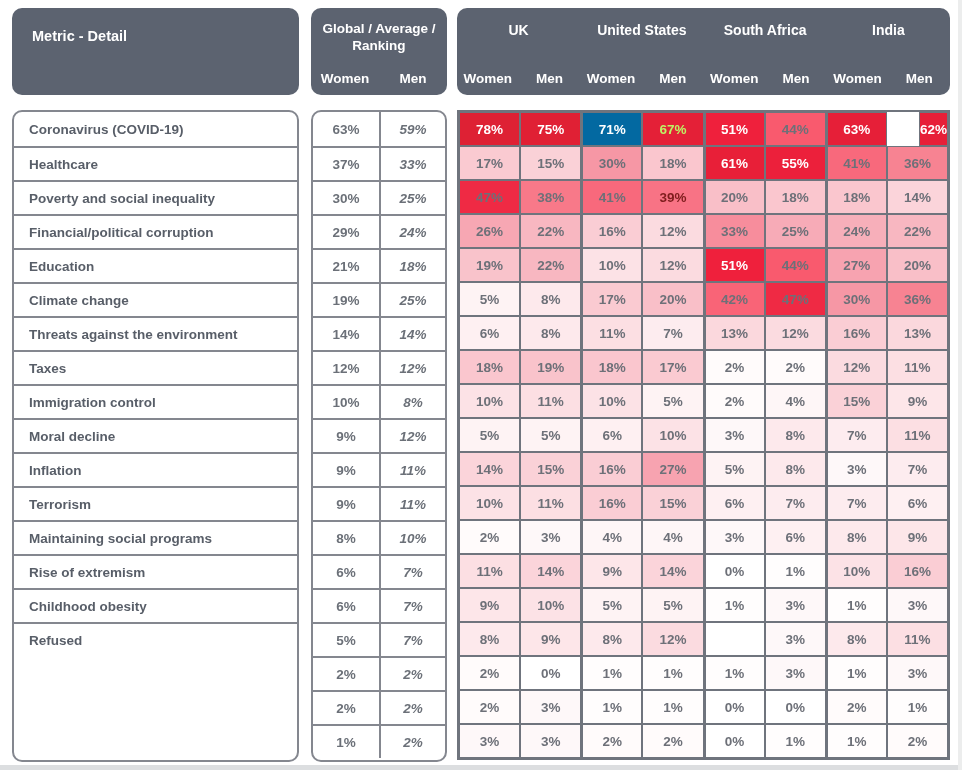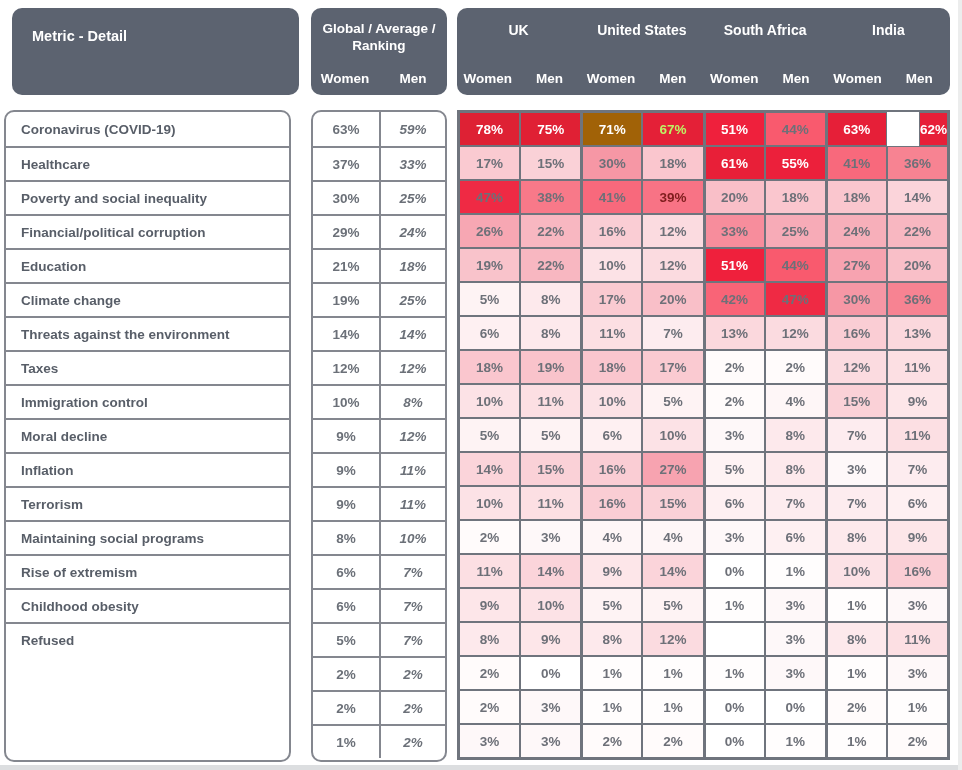--- a/index.html
+++ b/index.html
@@ -20,21 +20,21 @@
   .hdr-right{left:457px;width:493px;display:flex;flex-direction:column;justify-content:space-between;
              padding:14px 0 9px 0;}
   .countries{display:flex;}
   .countries span{flex:1;text-align:center;font-size:14px;}
   .genders8{display:flex;}
   .genders8 span{flex:1;text-align:center;font-size:13.5px;}
 
   
   .panel{position:absolute;top:110px;box-sizing:border-box;border:2px solid #84878f;
          border-radius:10px;background:#ffffff;}
-  .panel-left{left:4px;width:287px;height:652px;padding-top:0;}
+  .panel-left{left:12px;width:287px;height:652px;padding-top:0;}
   .mrow{height:34px;box-sizing:border-box;border-top:2px solid #84878f;display:flex;
         align-items:center;padding-left:15px;font-size:13.5px;color:#585e68;}
   .mrow:first-child{border-top:none;}
 
   
   .panel-mid{left:311px;width:136px;height:652px;display:grid;
              grid-template-columns:1fr 1fr;grid-auto-rows:34px;align-content:start;}
   .gcell{box-sizing:border-box;border-top:2px solid #84878f;display:flex;align-items:center;
          justify-content:center;font-size:13.5px;color:#6b7078;}
   .gcell.c2{border-left:2px solid #84878f;font-style:italic;}
@@ -145,21 +145,21 @@
       <div class="gcell">2%</div>
       <div class="gcell c2">2%</div>
       <div class="gcell">2%</div>
       <div class="gcell c2">2%</div>
       <div class="gcell">1%</div>
       <div class="gcell c2">2%</div>
     </div>
   <div class="heat">
       <div class="hcell" style="background: rgb(222, 33, 52); color: rgb(255, 255, 255);">78%</div>
       <div class="hcell" style="background: rgb(224, 32, 52); color: rgb(255, 255, 255);">75%</div>
-      <div class="hcell grp" style="background: #a16207; color: rgb(255, 255, 255);">71%</div>
+      <div class="hcell grp" style="background: #0369a1; color: rgb(255, 255, 255);">71%</div>
       <div class="hcell" style="background: rgb(228, 32, 55); color: #bef264; text-align: center;">67%</div>
       <div class="hcell grp" style="background: rgb(239, 32, 60); color: rgb(255, 255, 255);">51%</div>
       <div class="hcell" style="background: rgb(249, 90, 110); color: rgb(109, 112, 120);">44%</div>
       <div class="hcell grp" style="background: rgb(230, 31, 56); color: rgb(255, 255, 255);">63%</div>
       <div class="hcell" style="background: rgb(231, 31, 56); color: rgb(255, 255, 255); margin-left: 32px;">62%</div>
       <div class="hcell" style="background: rgb(250, 202, 209); color: rgb(109, 112, 120);">17%</div>
       <div class="hcell" style="background: rgb(250, 209, 215); color: rgb(109, 112, 120);">15%</div>
       <div class="hcell grp" style="background: rgb(246, 151, 165); color: rgb(109, 112, 120);">30%</div>
       <div class="hcell" style="background: rgb(250, 198, 206); color: rgb(109, 112, 120);">18%</div>
       <div class="hcell grp" style="background: rgb(232, 31, 56); color: rgb(255, 255, 255);">61%</div>

